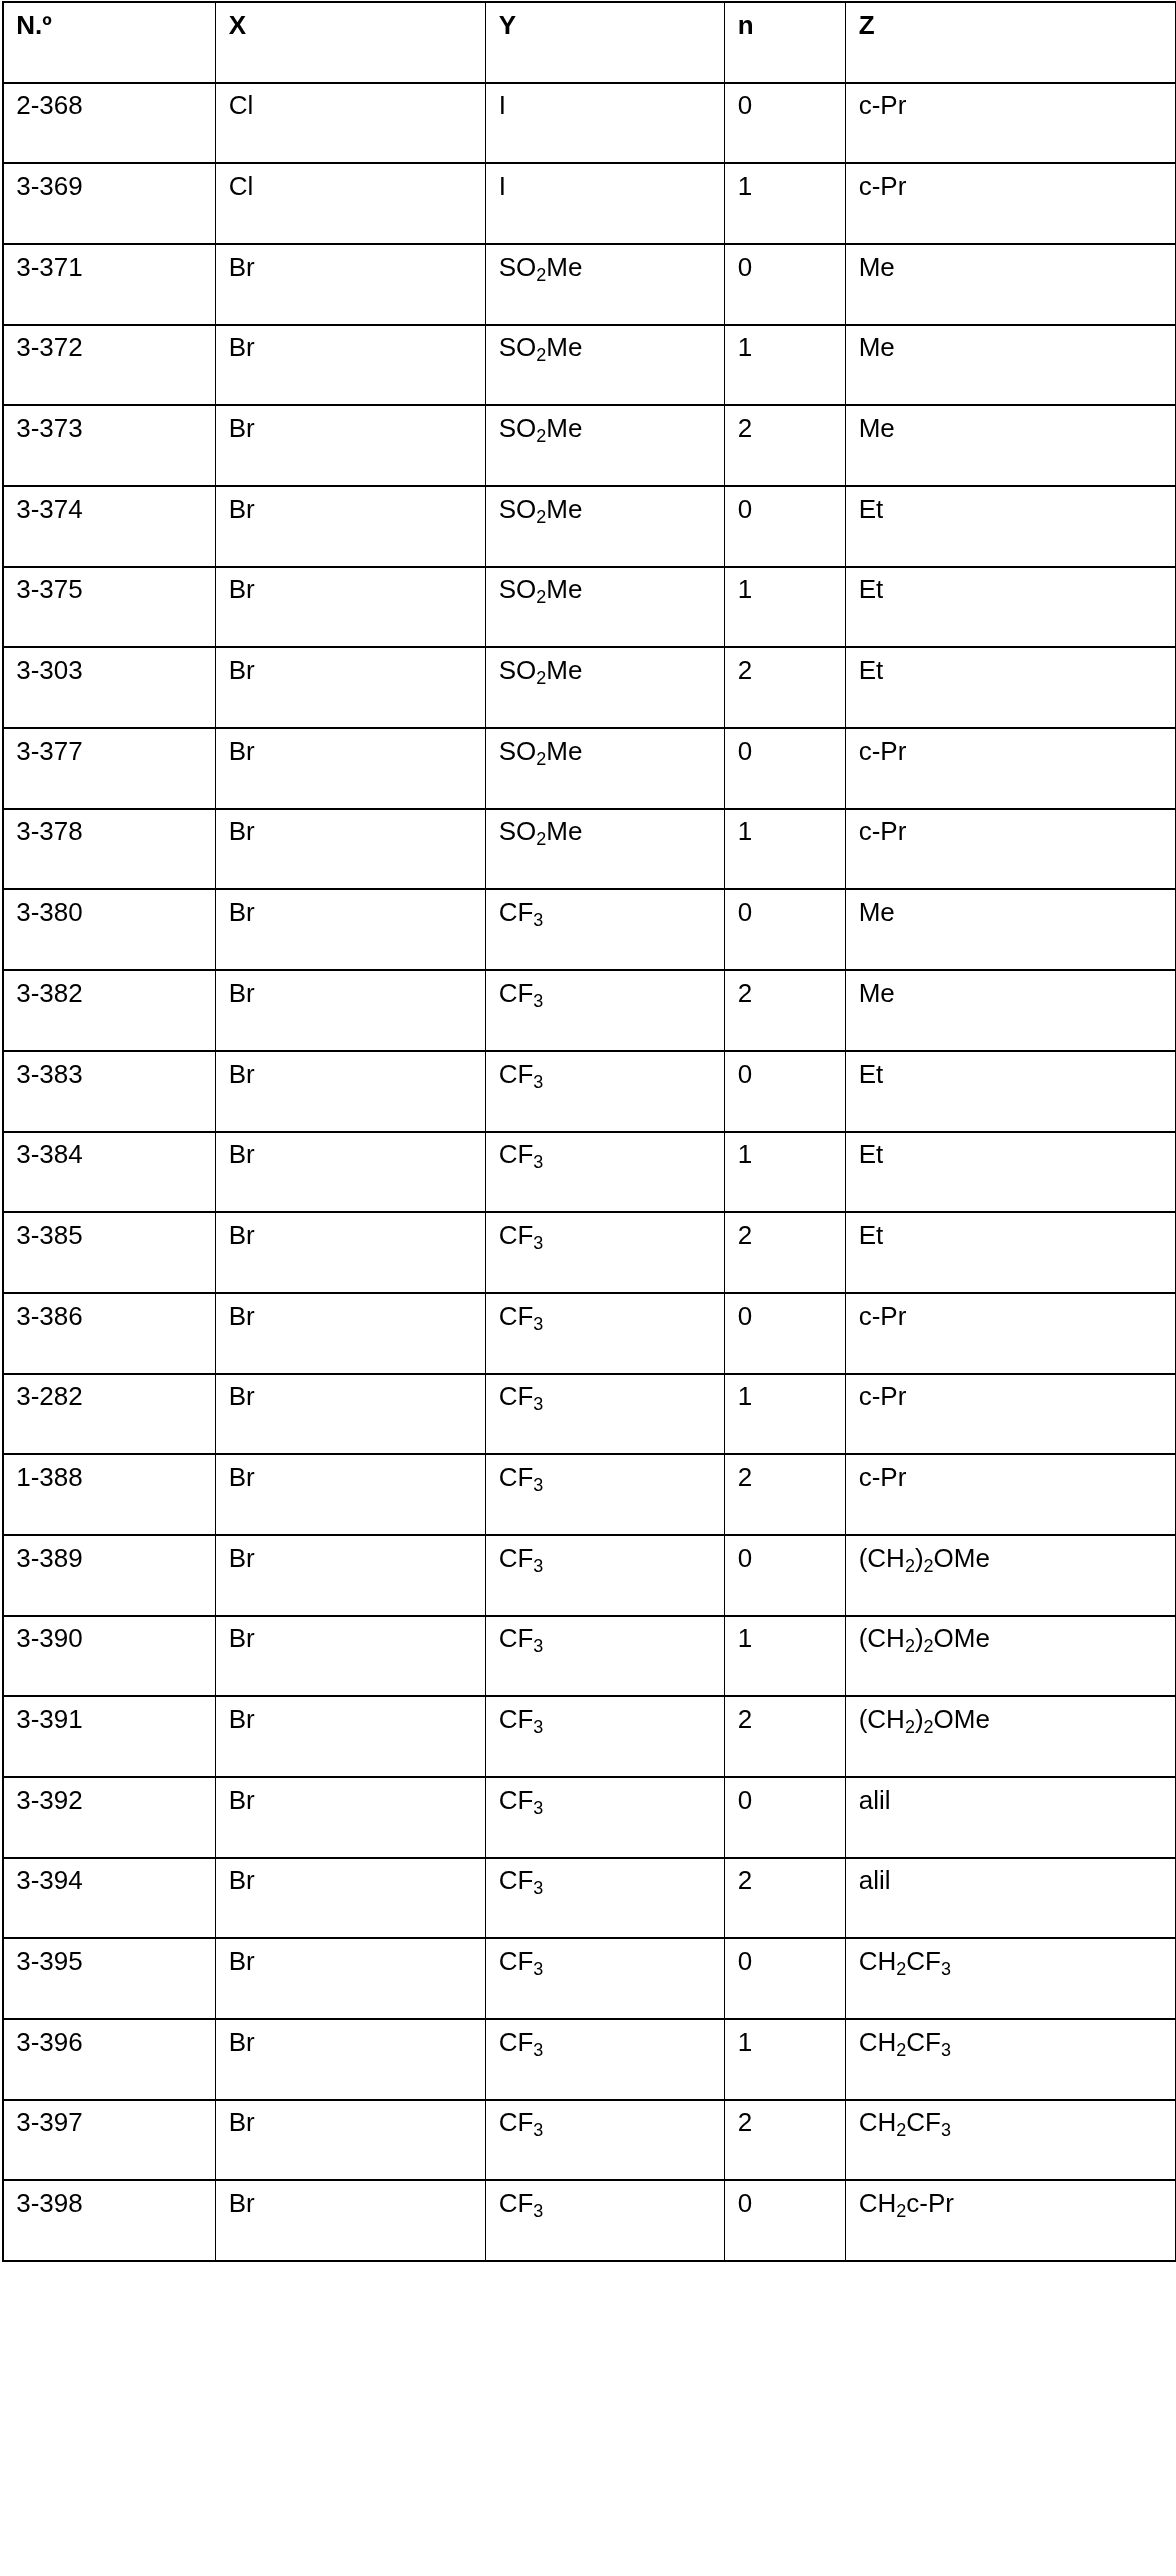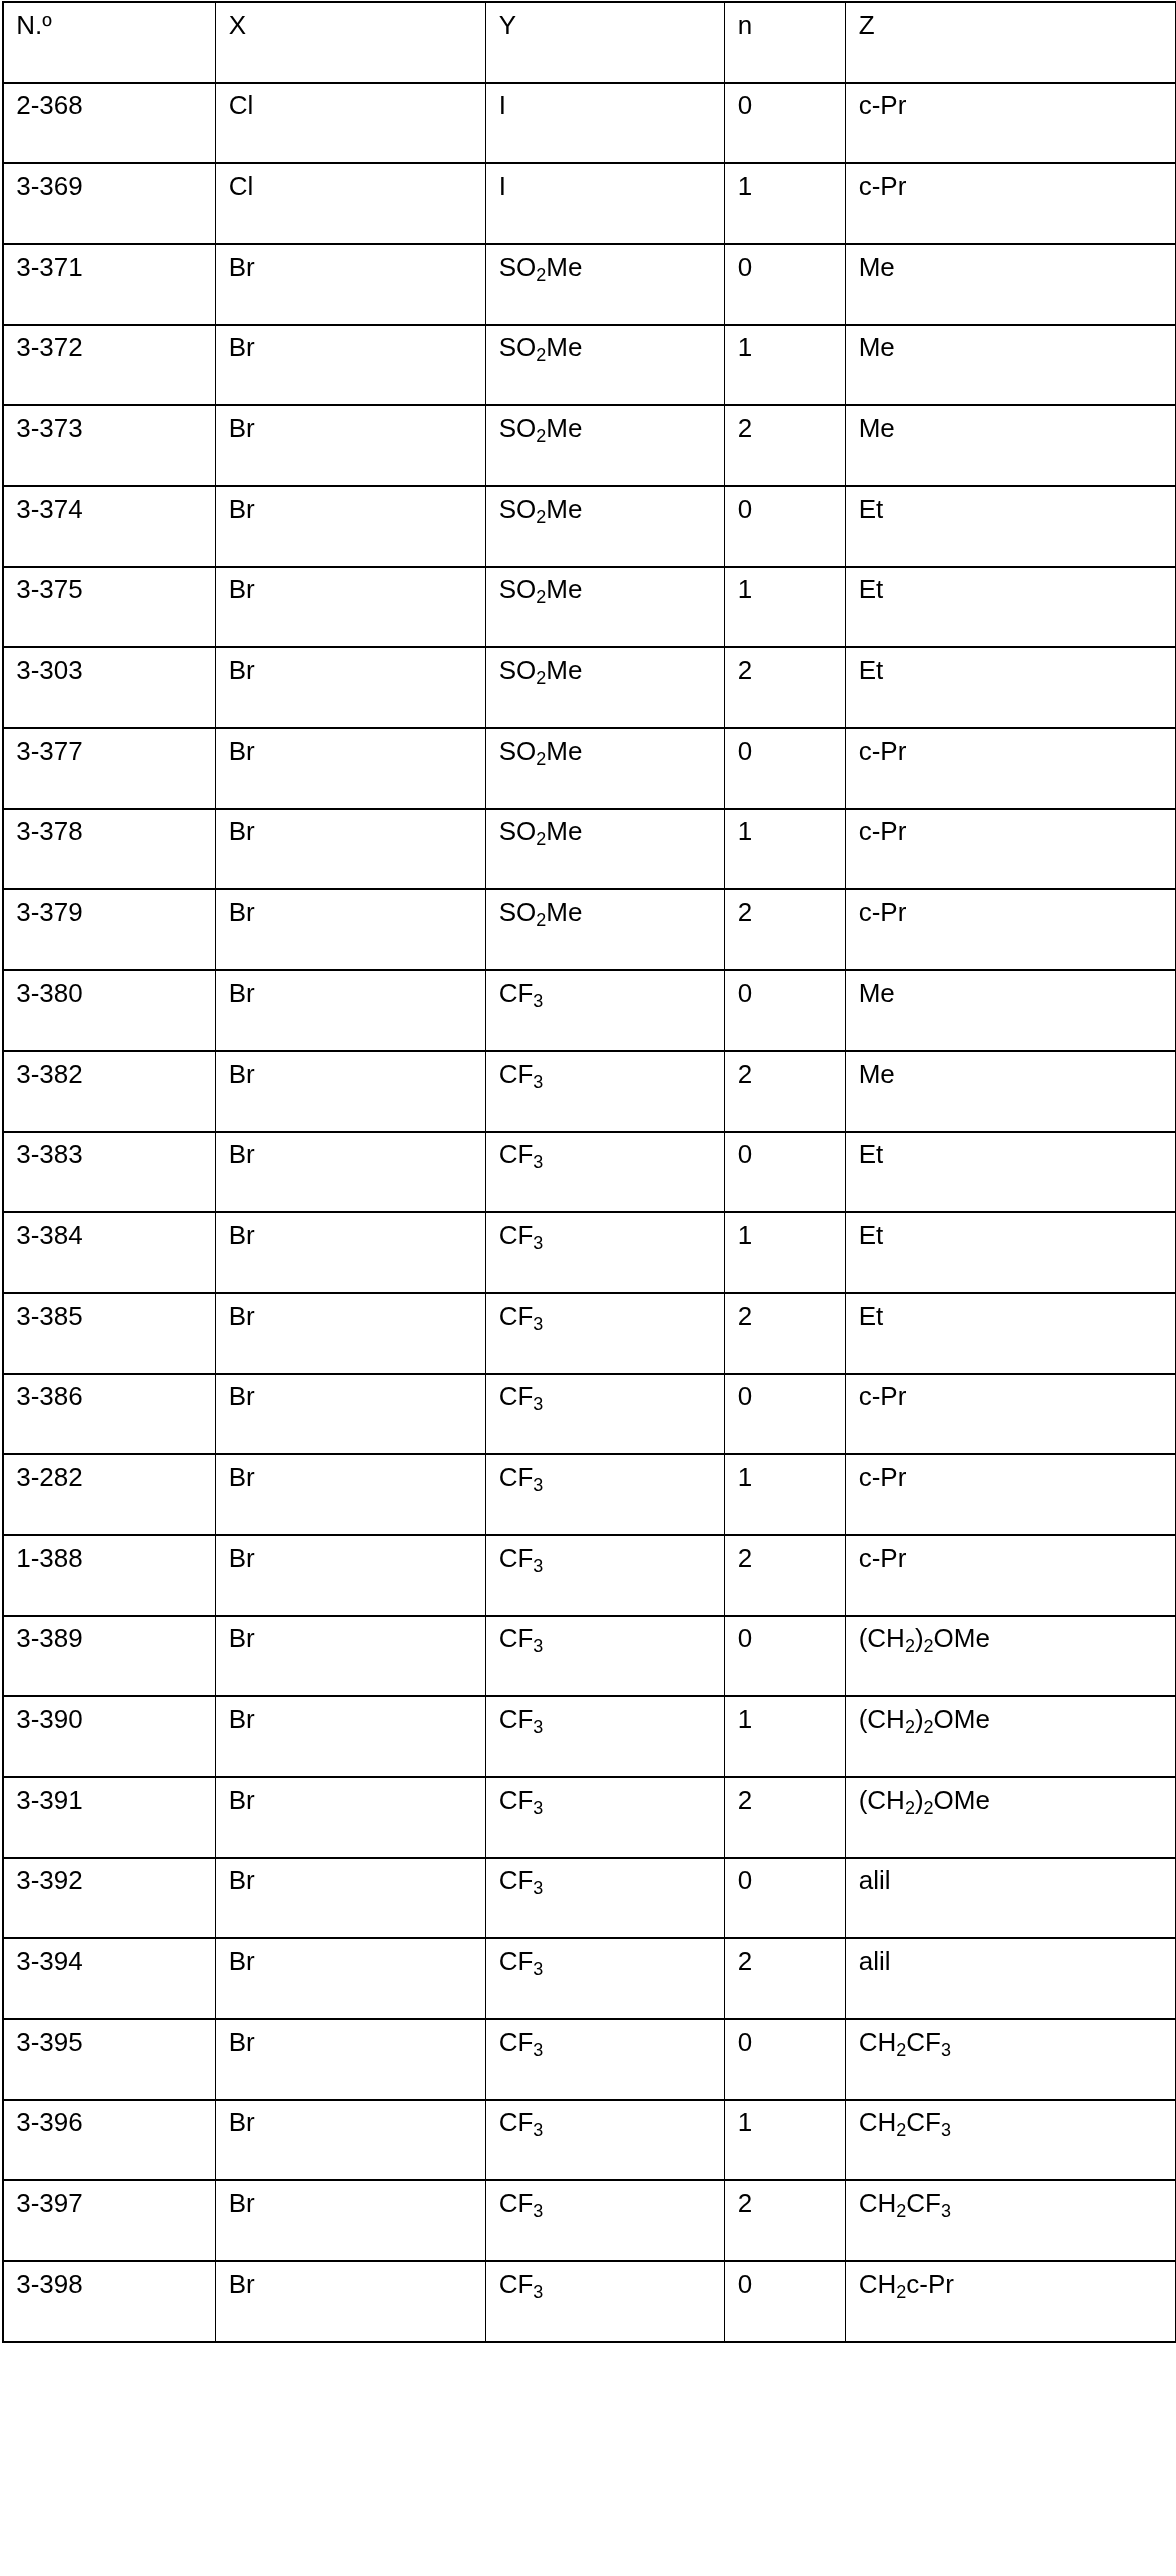--- a/index.html
+++ b/index.html
@@ -37,21 +37,21 @@
       border-bottom: 2.8px solid #000;
       vertical-align: top;
       text-align: left;
       padding: 5.7px 0 0 12.3px;
       font-size: 26px;
       line-height: 32px;
       white-space: nowrap;
       box-sizing: content-box;
     }
     table.compound-table th {
-      font-weight: normal;
+      font-weight: bold;
     }
     table.compound-table tr > *:first-child {
       border-left-width: 2.8px;
     }
     table.compound-table tr > *:last-child {
       border-right-width: 2.8px;
     }
     table.compound-table td {
       font-weight: normal;
     }
@@ -146,27 +146,20 @@
         <td><span class="formula">c-Pr</span></td>
       </tr>
       <tr>
         <td>3-378</td>
         <td>Br</td>
         <td><span class="formula">SO<sub>2</sub>Me</span></td>
         <td>1</td>
         <td><span class="formula">c-Pr</span></td>
       </tr>
       <tr>
-        <td>3-379</td>
-        <td>Br</td>
-        <td><span class="formula">SO<sub>2</sub>Me</span></td>
-        <td>2</td>
-        <td><span class="formula">c-Pr</span></td>
-      </tr>
-      <tr>
         <td>3-380</td>
         <td>Br</td>
         <td><span class="formula">CF<sub>3</sub></span></td>
         <td>0</td>
         <td><span class="formula">Me</span></td>
       </tr>
       <tr>
         <td>3-382</td>
         <td>Br</td>
         <td><span class="formula">CF<sub>3</sub></span></td>

